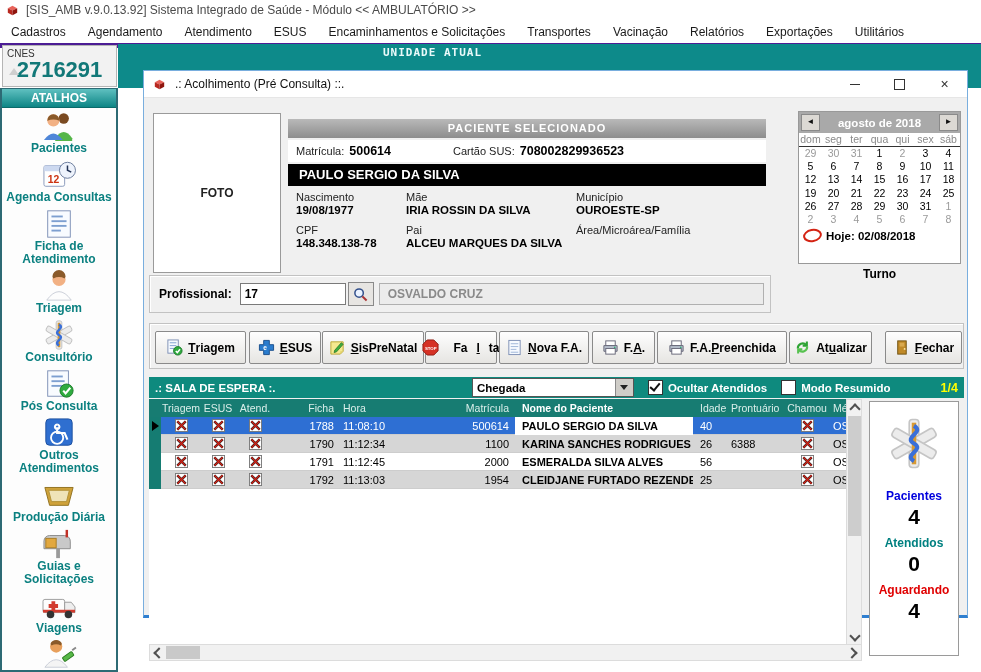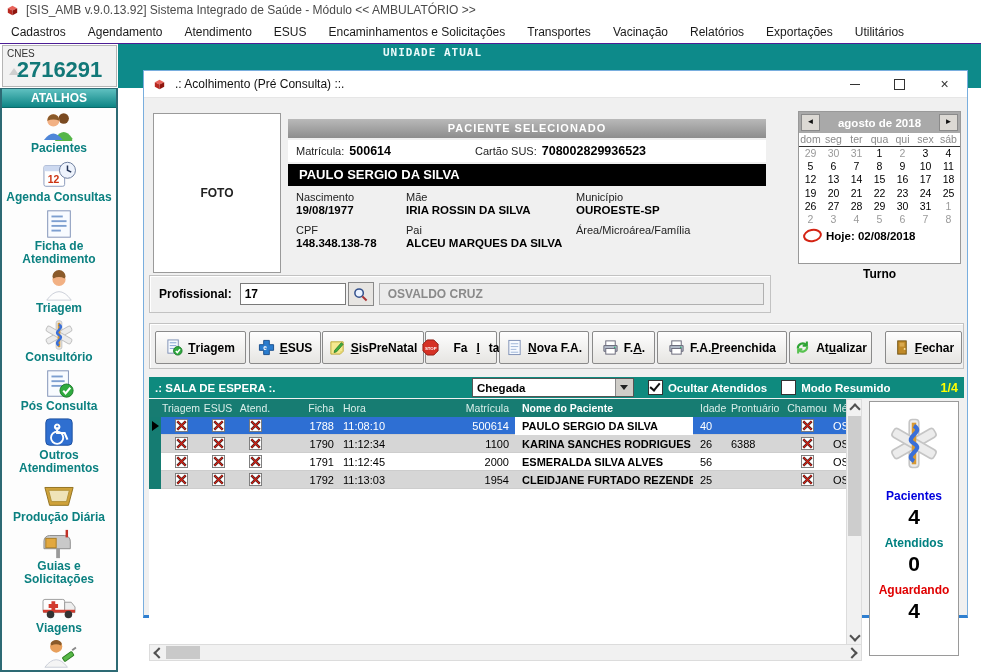--- a/index.html
+++ b/index.html
@@ -2,21 +2,21 @@
 <html><head>
 <meta charset="utf-8">
 <style>
   html,body{margin:0;padding:0;}
   body{font-family:"Liberation Sans",sans-serif;background:#fff;}
   #screen{position:relative;width:981px;height:672px;background:#fff;overflow:hidden;}
   .abs{position:absolute;}
   
   .titlebar{left:0;top:0;width:981px;height:20px;background:#fff;display:flex;align-items:center;}
   .titlebar .t{font-size:12px;color:#4a4a4a;margin-left:6px;}
-  .menubar{left:0;top:20px;width:981px;height:23px;background:#fff;display:flex;align-items:center;border-bottom:1px solid #4c1d95;}
+  .menubar{left:0;top:20px;width:981px;height:23px;background:#fff;display:flex;align-items:center;border-bottom:5px solid #4c1d95;}
   .menu-item{font-size:12px;color:#1a1a1a;padding:3px 11px;cursor:default;}
   
   .band{left:118px;top:44px;width:863px;height:44px;background:#0d8a8a;}
   .unit-label{left:383px;top:46px;font-family:"DejaVu Sans Mono",monospace;font-size:11px;font-weight:bold;color:#eafafa;letter-spacing:1px;}
   .unit-name{left:128px;top:52px;font-size:21px;font-weight:bold;color:#14145e;letter-spacing:1px;
      text-shadow:1px 1px 0 #fff,-1px -1px 0 #fff,1px -1px 0 #fff,-1px 1px 0 #fff,0 2px 0 #fff;}
   .cnes-box{left:2px;top:45px;width:113px;height:40px;background:#f2f2f2;border:1px solid #b5b5b5;}
   .cnes-label{font-size:10px;color:#333;margin:2px 0 0 4px;}
   .cnes-value{font-size:22px;font-weight:bold;color:#127878;text-align:center;margin-top:-2px;}
   .cnes-tri{position:absolute;left:6px;top:22px;width:0;height:0;border-left:5px solid transparent;border-right:5px solid transparent;border-bottom:7px solid #cfcfcf;}
@@ -292,21 +292,21 @@
     </div>
 
     <div class="abs foto">
         <span>FOTO</span>
       </div>
 
     <div class="abs psel-bar">PACIENTE SELECIONADO</div>
     <div class="abs prow">
       <span style="margin-left:8px;">Matrícula:</span>
       <b>500614</b>
-      <span style="margin-left:84px;">Cartão SUS:</span>
+      <span style="margin-left:62px;">Cartão SUS:</span>
       <b>708002829936523</b>
     </div>
     <div class="abs pname">PAULO SERGIO DA SILVA</div>
     <div class="abs pdetails">
       <div class="pd-col" style="left:8px;width:105px;">
         <div class="lab">Nascimento</div>
         <div class="val">19/08/1977</div>
         <div class="lab" style="margin-top:8px;">CPF</div>
         <div class="val">148.348.138-78</div>
       </div>

